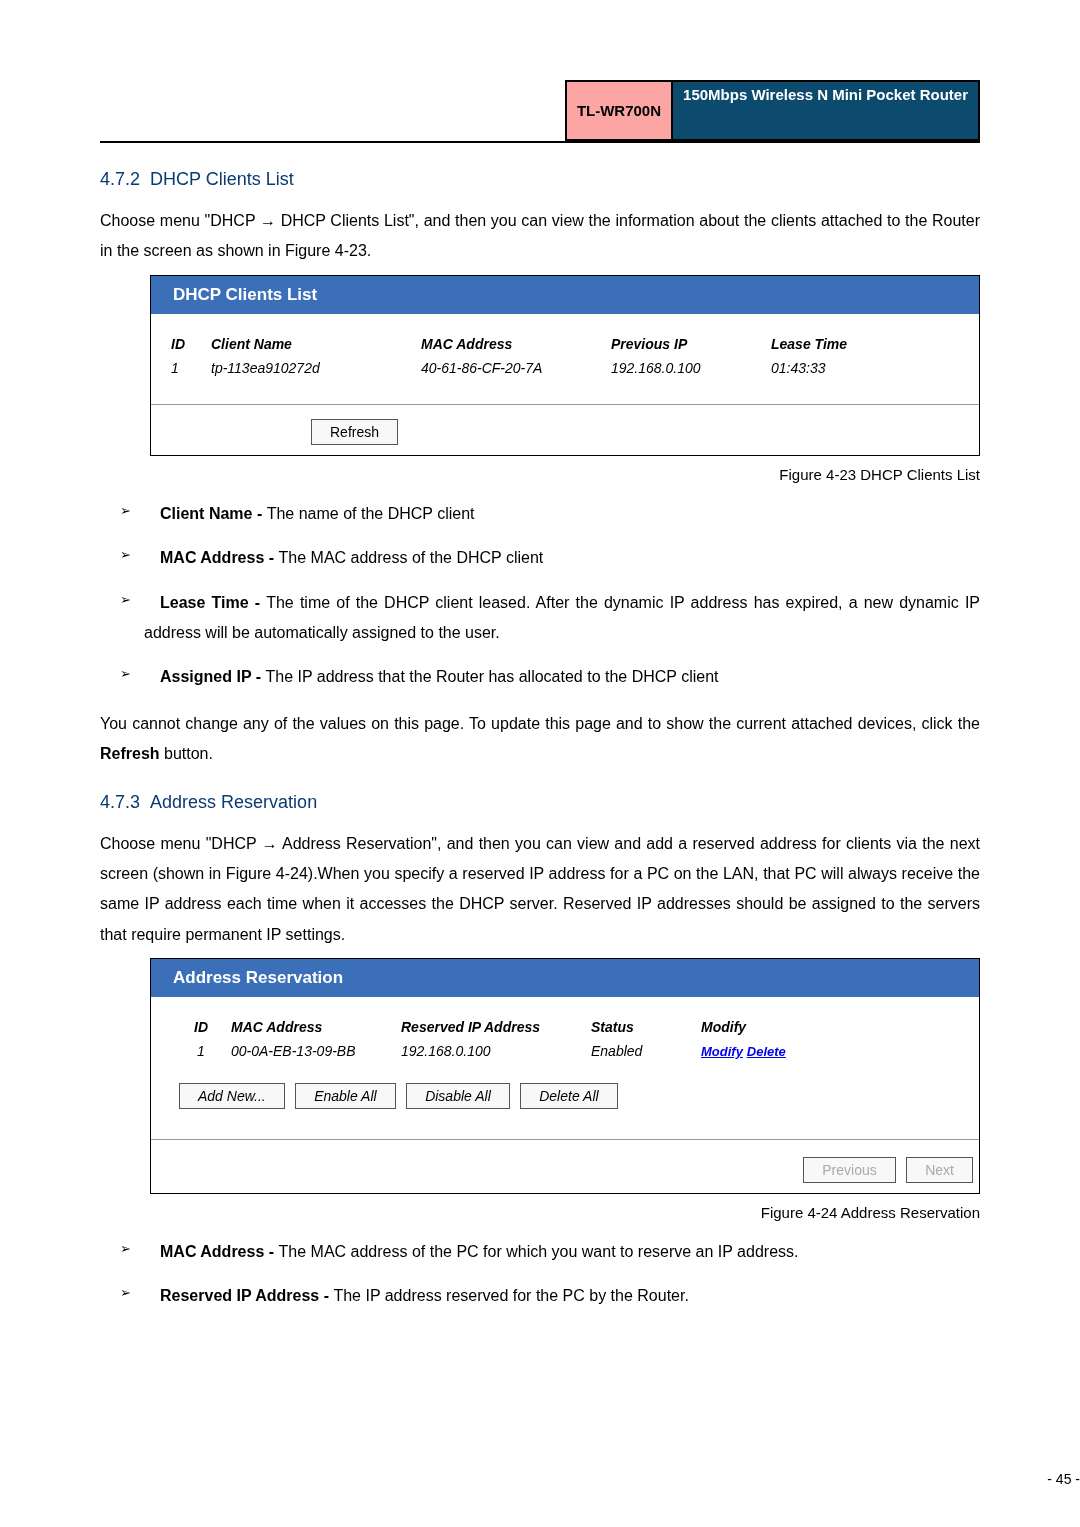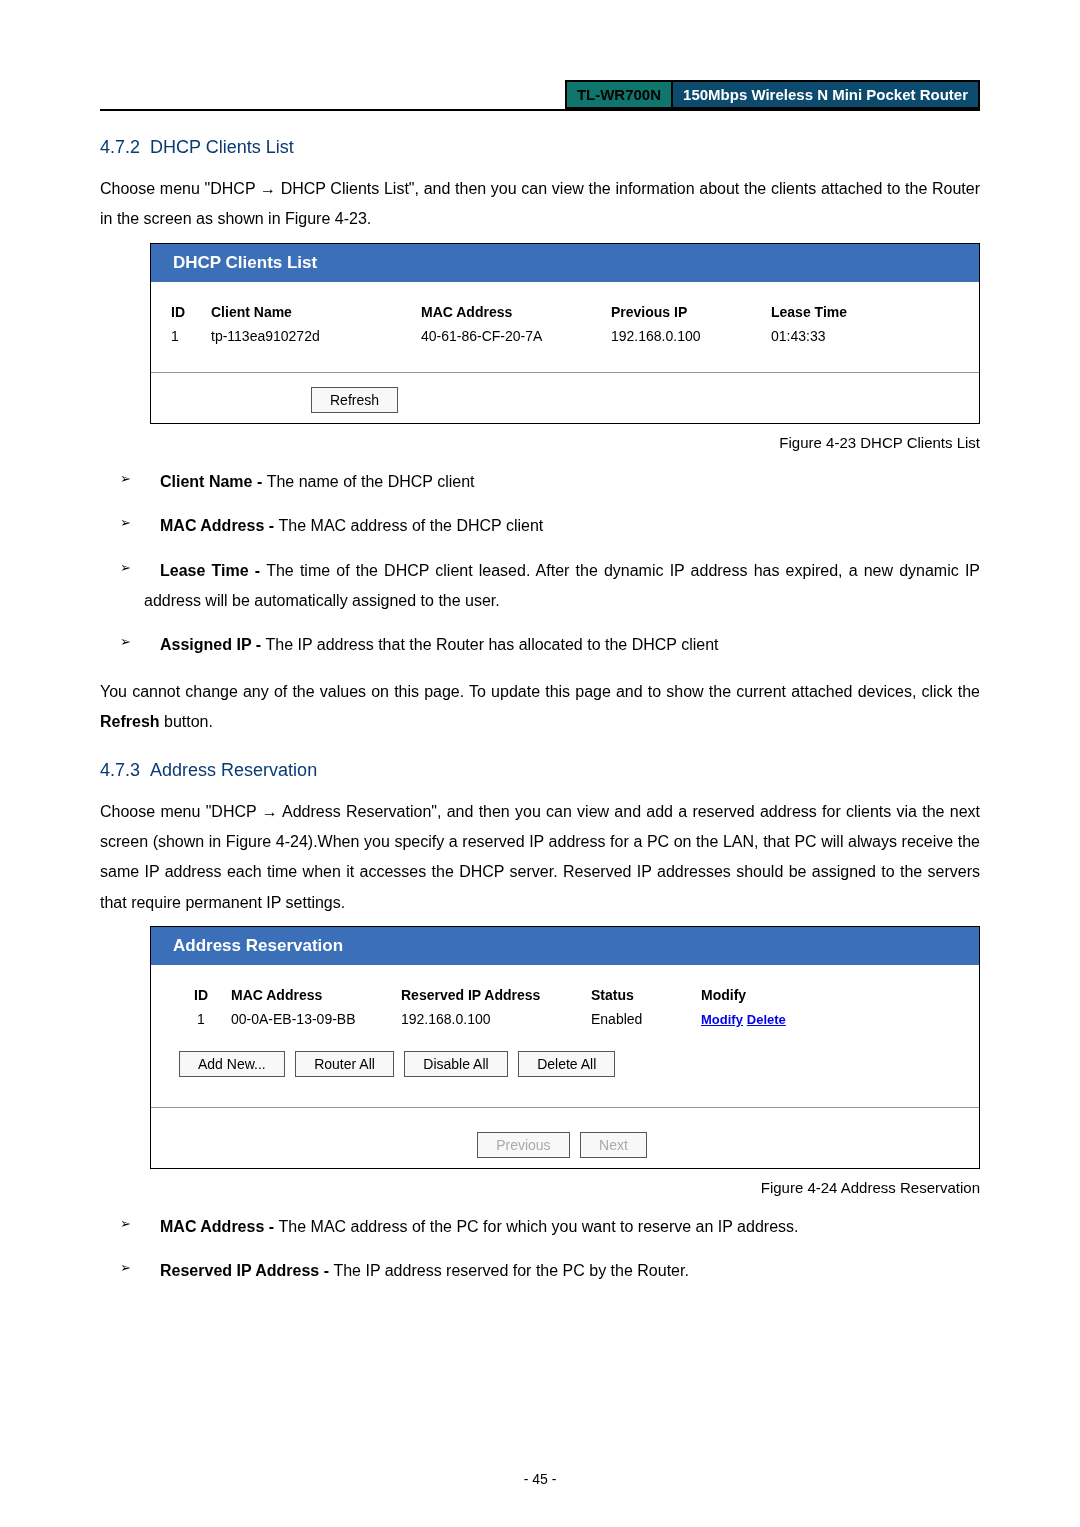--- a/index.html
+++ b/index.html
@@ -24,23 +24,23 @@
     margin-bottom: 26px;
   }
   .header-row {
     display: flex;
     justify-content: flex-end;
     align-items: stretch;
     font-size: 15px;
   }
   .header-model {
     border: 2px solid #000;
-    padding: 4px 10px;
-    font-weight: bold;
-    background: #0f766e;
+    padding: 20px 10px;
+    font-weight: bold;
+    background: #fca5a5;
   }
   .header-desc {
     border: 2px solid #000;
     border-left: none;
     color: #fff;
     background: #0c4a6e;
     padding: 4px 10px;
     font-weight: bold;
   }
   h3.section {
@@ -69,38 +69,39 @@
     align-items: center;
     padding-left: 22px;
   }
   .figure-title {
     color: #fff;
     font-weight: bold;
     font-size: 17px;
   }
   .figure-inner {
     padding: 22px 20px 20px 20px;
+    font-style: italic;
   }
   .tbl {
     width: 100%;
     font-size: 14px;
   }
   .tbl .row {
     display: flex;
     margin-bottom: 8px;
   }
   .tbl .hdr { font-weight: bold; }
   .figure-btn-row {
     border-top: 1px solid #999;
     padding: 14px 0 10px 160px;
   }
   .figure-btn-row2 {
     border-top: 1px solid #999;
-    text-align: center;
-    padding: 24px 0 10px 0;
+    text-align: right;
+    padding: 17px 0 10px 0;
   }
   .btn {
     display: inline-block;
     border: 1px solid #555;
     padding: 4px 18px;
     font-size: 14px;
     background: #f8f8f8;
     margin-right: 6px;
     color: #000;
   }
@@ -140,21 +141,21 @@
     color: #0000ee;
     text-decoration: underline;
     font-weight: bold;
     font-size: 13px;
   }
   .page-number {
     position: absolute;
     bottom: 40px;
     left: 0;
     right: 0;
-    text-align: center;
+    text-align: right;
     font-size: 14px;
   }
   .col-a { width: 40px; }
   .col-b { width: 210px; }
   .col-c { width: 190px; }
   .col-d { width: 160px; }
   .col-e { width: 130px; }
   .r-col-a { width: 60px; text-align: center; }
   .r-col-b { width: 170px; }
   .r-col-c { width: 190px; }
@@ -243,21 +244,21 @@
             <div class="r-col-b">00-0A-EB-13-09-BB</div>
             <div class="r-col-c">192.168.0.100</div>
             <div class="r-col-d">Enabled</div>
             <div class="r-col-e">
               <span class="lnk">Modify</span> <span class="lnk">Delete</span>
             </div>
           </div>
         </div>
         <div class="btn-row-left" style="margin-top:18px;">
           <span class="btn">Add New...</span>
-          <span class="btn">Router All</span>
+          <span class="btn">Enable All</span>
           <span class="btn">Disable All</span>
           <span class="btn">Delete All</span>
         </div>
       </div>
       <div class="figure-btn-row2">
         <span class="btn disabled">Previous</span>
         <span class="btn disabled">Next</span>
       </div>
     </div>
     <div class="caption">Figure 4-24 Address Reservation</div>

